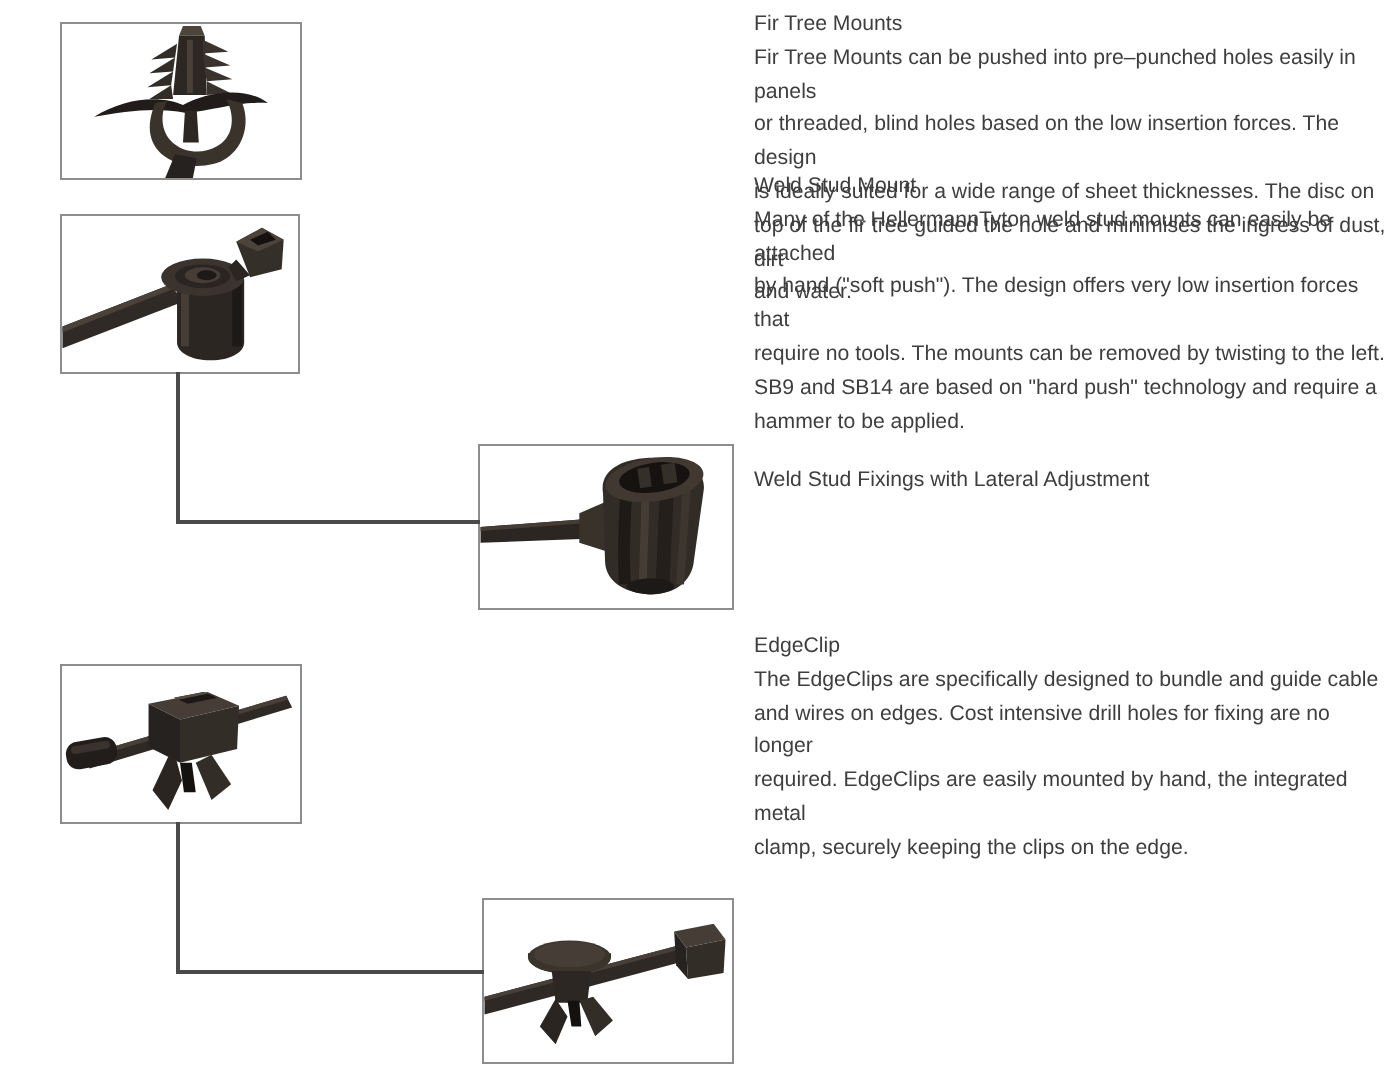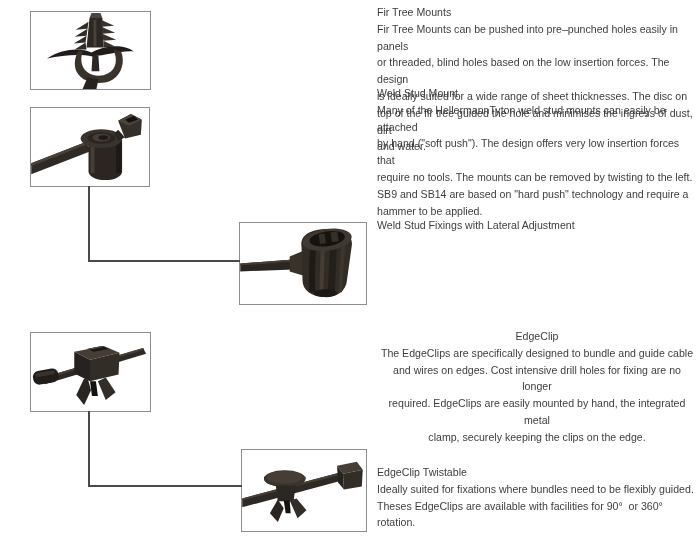--- a/index.html
+++ b/index.html
@@ -13,21 +13,21 @@
   .f5{left:241px;top:449px;width:126px;height:83px;}
   .frame svg{display:block;width:100%;height:100%;}
   .conn{position:absolute;background:#4a4a4a;}
   .cv1{left:88px;top:186px;width:2px;height:76px;}
   .ch1{left:88px;top:260px;width:152px;height:2px;}
   .cv2{left:88px;top:411px;width:2px;height:76px;}
   .ch2{left:88px;top:485px;width:154px;height:2px;}
   .txt{position:absolute;left:377px;width:320px;color:#3e3e3e;font-size:10.6px;line-height:16.8px;}
   .txt .h{white-space:pre-wrap;}
   .txt .b{white-space:pre-wrap;}
-  .s1{top:4px;}.s2{top:85px;}.s3{top:217px;}.s4{top:328px;text-align:center;}.s5{top:464px;}
+  .s1{top:4px;}.s2{top:85px;}.s3{top:232px;}.s4{top:315px;}.s5{top:464px;}
 </style>
 </head>
 <body>
 
 <div class="canvas">
 
   <figure class="frame f1">
     <svg viewBox="0 0 120 78">
       <path d="M59,6 L61,1 L70,1 L72,6 Z" fill="#4d443c"></path>
       <path d="M56,36 L59,6 L72,6 L73,36 Z" fill="#2c2723"></path>
@@ -141,19 +141,14 @@
   </section>
 
   <section class="txt s4">
     <div class="h">EdgeClip</div>
     <div class="b">The EdgeClips are specifically designed to bundle and guide cable
 and wires on edges. Cost intensive drill holes for fixing are no longer
 required. EdgeClips are easily mounted by hand, the integrated metal
 clamp, securely keeping the clips on the edge.</div>
   </section>
 
-  <section class="txt s5">
-    <div class="h">EdgeClip Twistable</div>
-    <div class="b">Ideally suited for fixations where bundles need to be flexibly guided.
-Theses EdgeClips are available with facilities for 90°  or 360°  rotation.</div>
-  </section>
 
 </div>
 
 </body></html>

